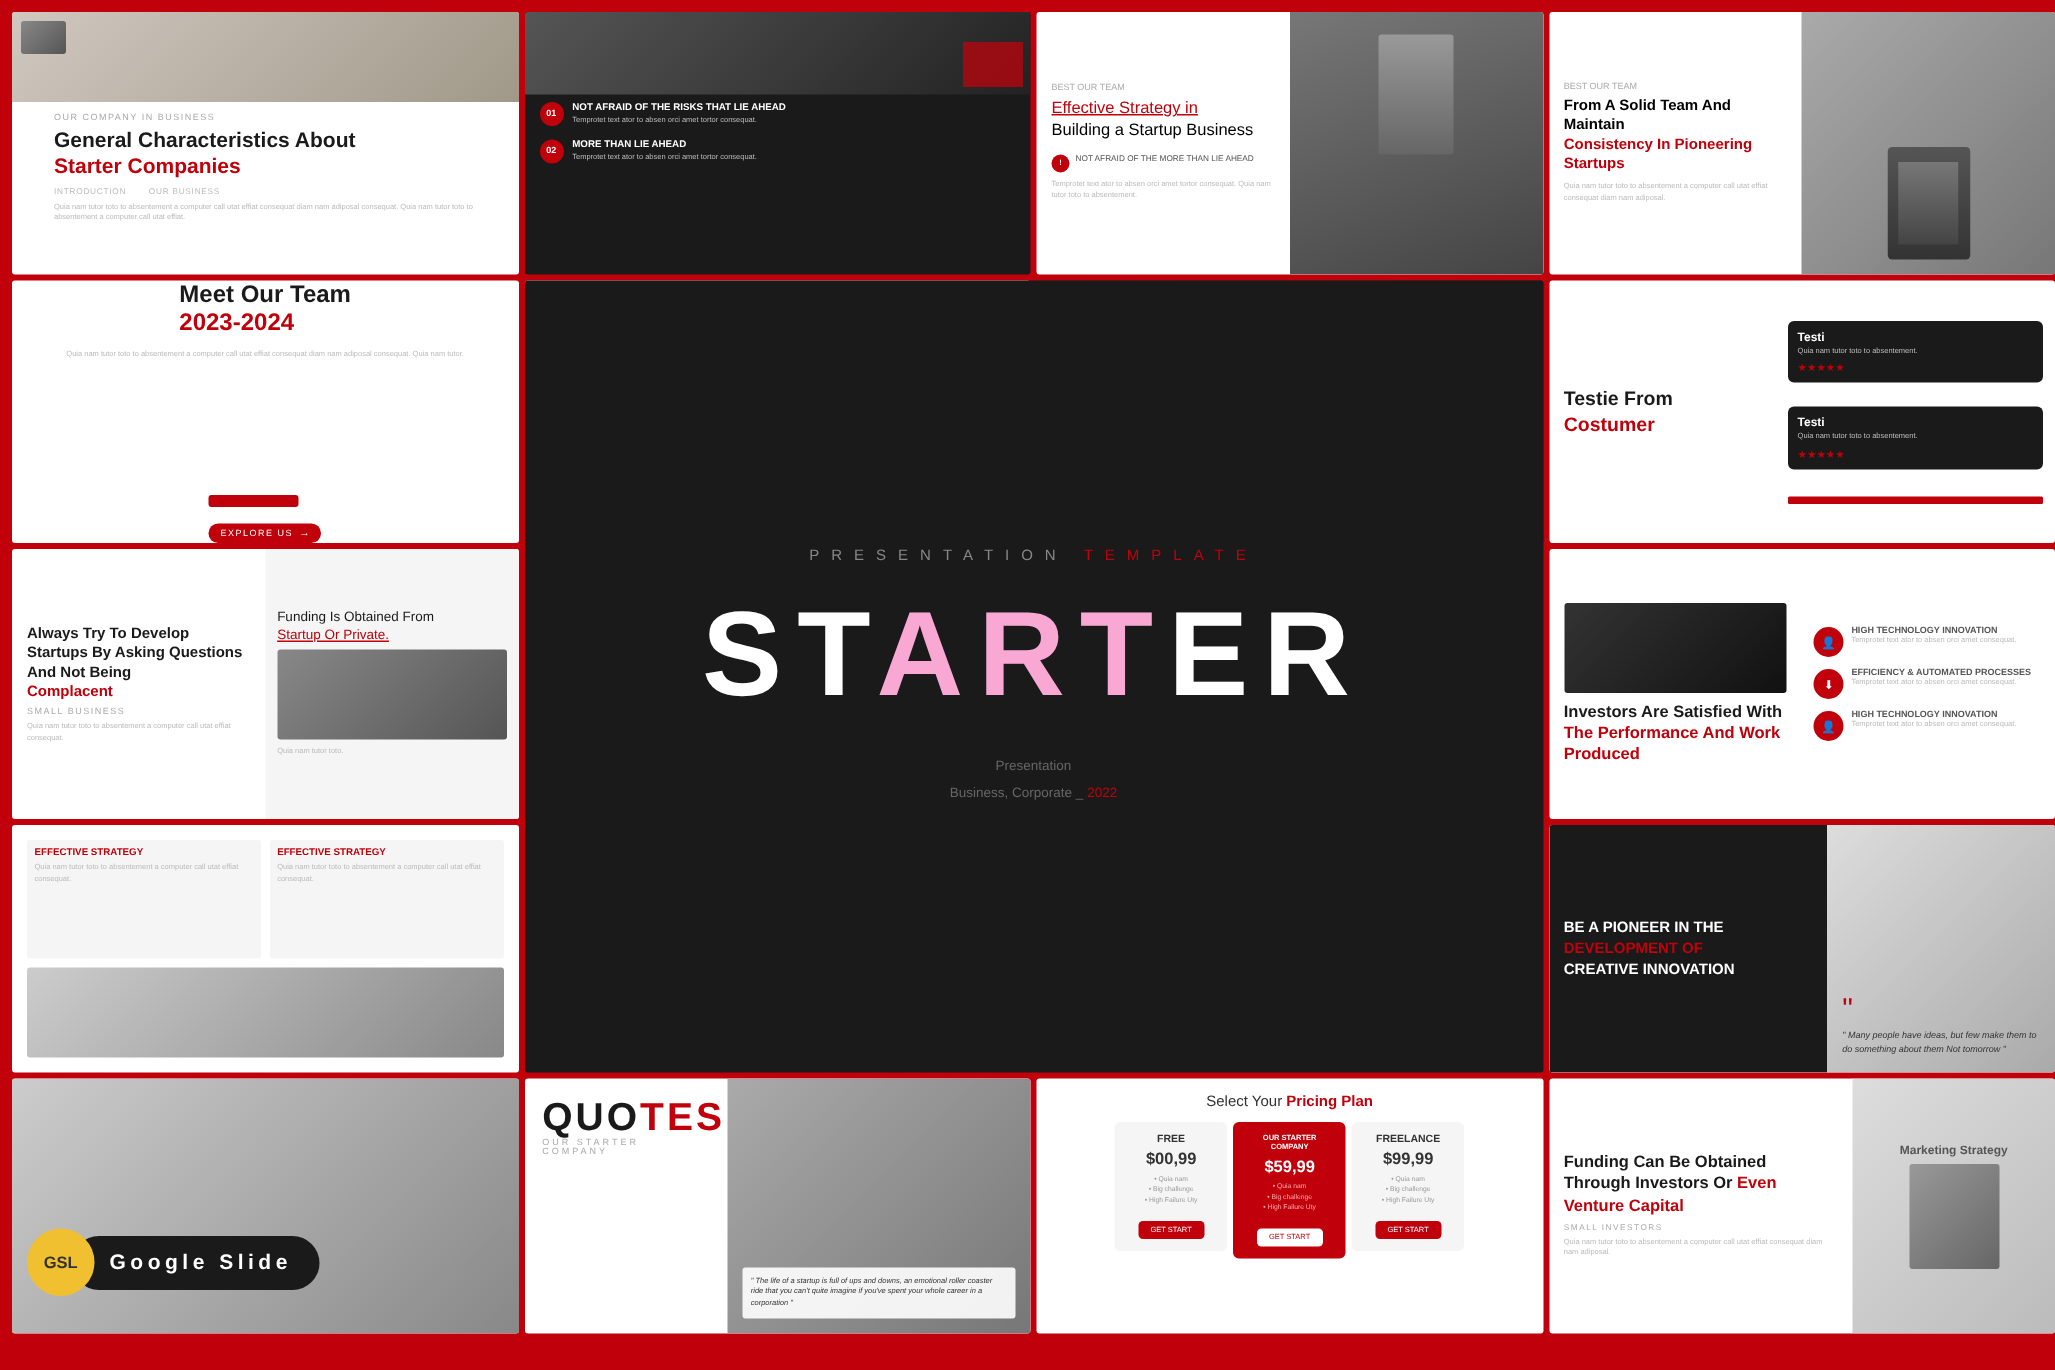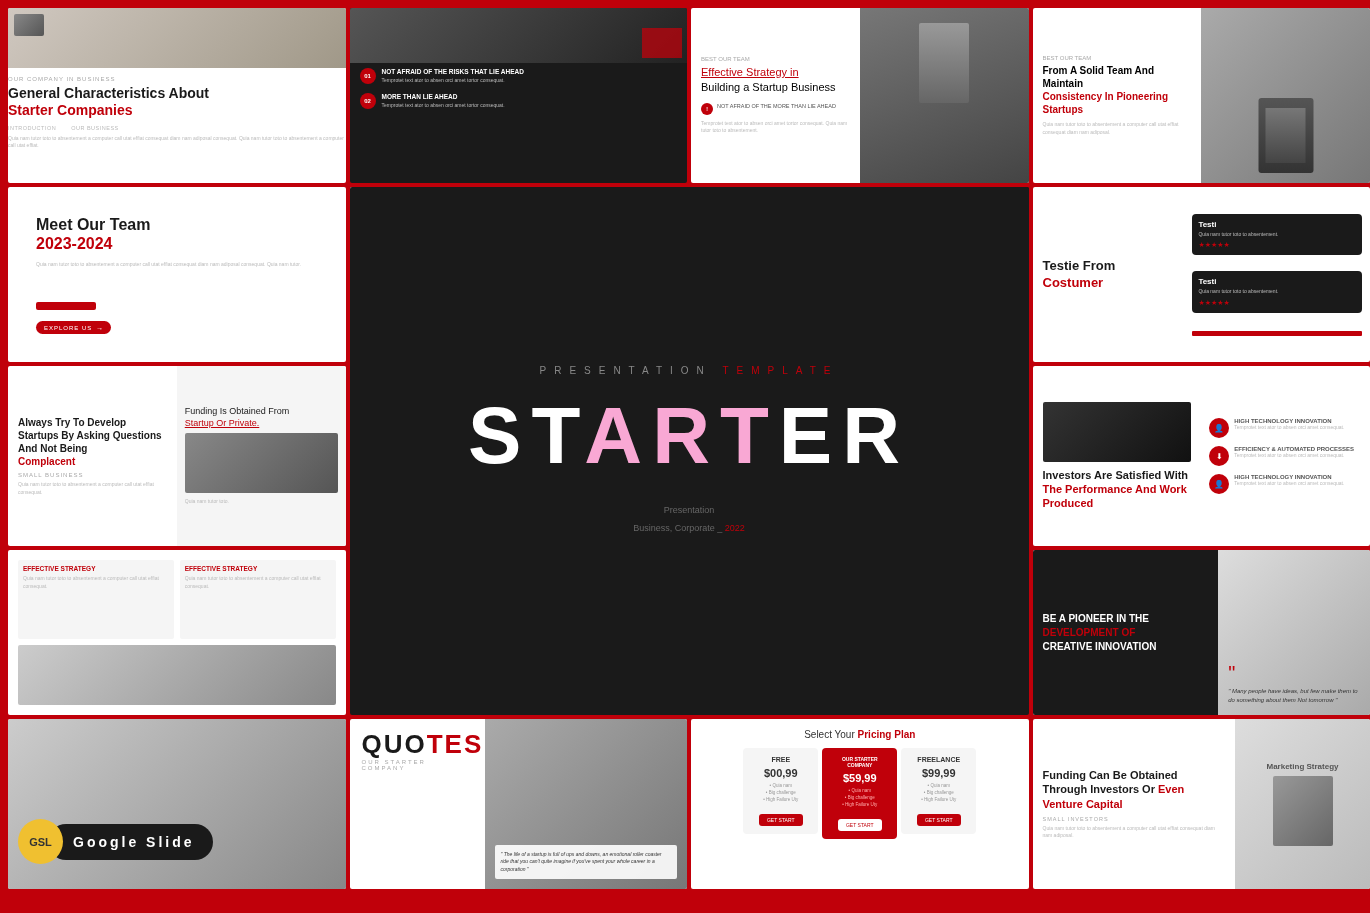--- a/index.html
+++ b/index.html
@@ -108,21 +108,21 @@
   </style>
 </head>
 <body>
 
 <div class="grid-container">
 
   <div class="slide slide-1-1">
     <div style="height:60px; background: linear-gradient(135deg, #d0c8c0, #a09888); position:relative;">
       <div style="position:absolute;top:6px;left:6px;width:30px;height:22px;background:linear-gradient(135deg,#888,#555);border-radius:2px;"></div>
     </div>
-    <div style="padding:8px 0;">
+    <div style="padding:8px 28px;">
       <div class="top-label">Our Company In Business</div>
       <div style="font-size:14px;font-weight:bold;color:#1a1a1a;line-height:1.2;">
         <span>General Characteristics About</span><br>
         <span class="red-text">Starter Companies</span>
       </div>
       <div style="display:flex;gap:15px;margin-top:6px;">
         <div style="font-size:5.5px;color:#bbb;text-transform:uppercase;letter-spacing:0.5px;">INTRODUCTION</div>
         <div style="font-size:5.5px;color:#bbb;text-transform:uppercase;letter-spacing:0.5px;">OUR BUSINESS</div>
       </div>
       <div class="text-xs" style="margin-top:4px;">Quia nam tutor toto to absentement a computer call utat effiat consequat diam nam adiposal consequat. Quia nam tutor toto to absentement a computer call utat effiat.</div>
@@ -183,21 +183,21 @@
       </div>
       <div style="width:50%;position:relative;background:linear-gradient(135deg,#aaa,#777);">
         <div style="position:absolute;bottom:10px;left:50%;transform:translateX(-50%);width:55px;height:75px;background:linear-gradient(180deg,#555,#333);border-radius:3px;display:flex;align-items:center;justify-content:center;">
           <div style="width:40px;height:55px;background:linear-gradient(180deg,#777,#444);"></div>
         </div>
       </div>
     </div>
   </div>
 
   <div class="slide slide-2-1">
-    <div style="padding:28px;height:100%;display:flex;flex-direction:column;">
+    <div style="padding:0;height:100%;display:flex;flex-direction:column;align-items:center;">
       <div style="font-size:16px;font-weight:bold;color:#1a1a1a;line-height:1.2;margin-bottom:8px;">
         <span>Meet Our Team</span><br>
         <span class="red-text">2023-2024</span>
       </div>
       <div class="text-xs" style="margin-bottom:8px;">Quia nam tutor toto to absentement a computer call utat effiat consequat diam nam adiposal consequat. Quia nam tutor.</div>
       <div style="margin-top:auto;">
         <div style="height:8px;background:#c0000a;width:60px;border-radius:2px;margin-bottom:6px;"></div>
         <div style="display:inline-flex;align-items:center;background:#c0000a;border-radius:10px;padding:3px 8px;">
           <span style="font-size:6px;color:#fff;letter-spacing:1px;">EXPLORE US</span>
           <span style="margin-left:4px;color:#fff;font-size:7px;">→</span>

